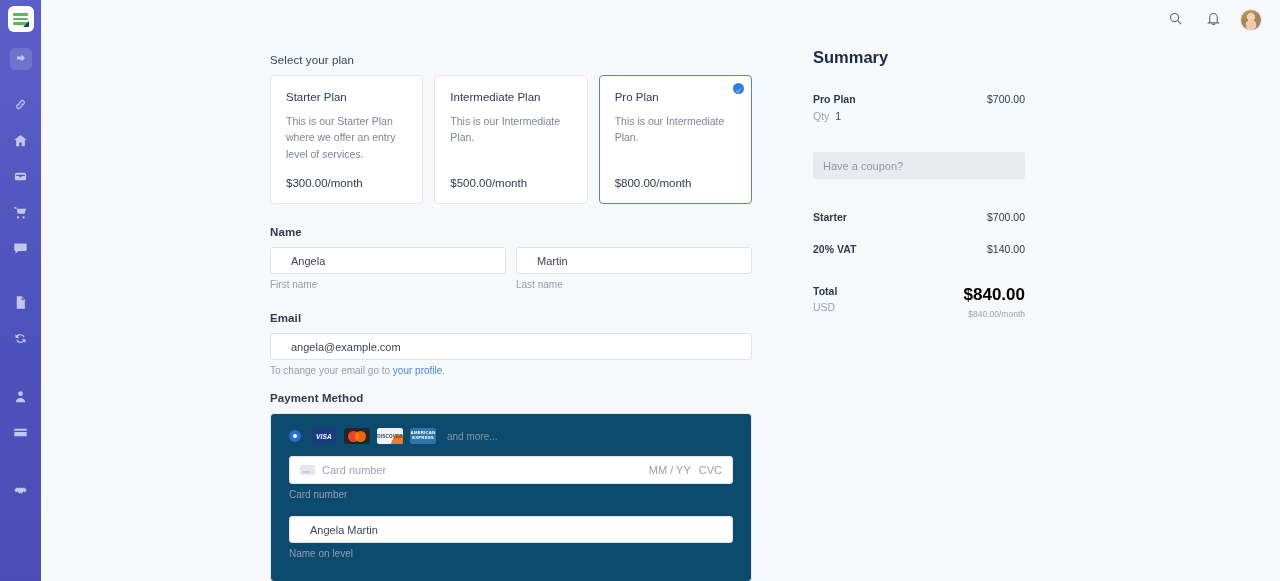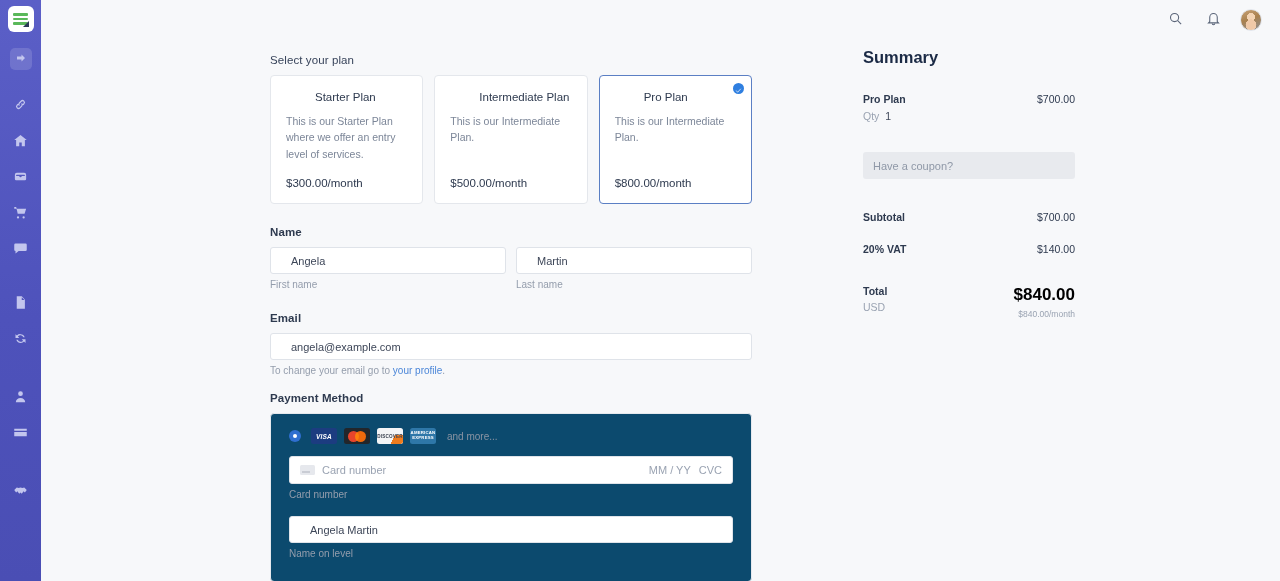--- a/index.html
+++ b/index.html
@@ -73,21 +73,21 @@
   .section-label.plain { font-weight: normal; color: #37435a; }
 
   
   .plans { display: flex; gap: 11px; }
   .plan {
     flex: 1; background: #ffffff; border: 1px solid #e4e7ec; border-radius: 4px;
     padding: 15px 15px 14px 15px; min-height: 129px; position: relative;
     display: flex; flex-direction: column; cursor: pointer;
   }
   .plan.selected { border: 1.5px solid #5b7fc4; }
-  .plan-name { font-size: 11.5px; color: #2e3a4f; margin-bottom: 10px; margin-left: 29px; }
+  .plan-name { font-size: 11.5px; color: #2e3a4f; margin-bottom: 10px; }
   .plan-desc { font-size: 10.5px; color: #7c8698; line-height: 1.55; flex: 1; }
   .plan-price { font-size: 11.5px; color: #2e3a4f; margin-top: 10px; }
   .plan-check {
     position: absolute; top: 7px; right: 7px; width: 11px; height: 11px;
     border-radius: 50%; background: #2f7fe0;
     display: flex; align-items: center; justify-content: center;
   }
   .plan-check svg { width: 7px; height: 7px; stroke: #fff; fill: none; stroke-width: 2.4; }
 
   
@@ -150,21 +150,21 @@
   }
   .card-mini:after {
     content: ""; position: absolute; left: 2px; bottom: 2px; width: 8px; height: 2px;
     background: #c9ccd4;
   }
   .card-ph { flex: 1; font-size: 11px; color: #9aa3b2; }
   .card-exp { font-size: 11px; color: #9aa3b2; margin-right: 8px; }
   .card-cvc { font-size: 11px; color: #9aa3b2; }
 
   
-  .summary { position: absolute; left: 822px; top: 48px; width: 212px; }
+  .summary { position: absolute; left: 772px; top: 48px; width: 212px; }
   .sum-title { font-size: 16.5px; font-weight: bold; color: #1b2a45; margin-bottom: 26px; }
   .sum-line { display: flex; justify-content: space-between; align-items: flex-start; }
   .sum-k { font-size: 10.5px; font-weight: bold; color: #2e3a4f; }
   .sum-v { font-size: 10.5px; color: #2e3a4f; }
   .sum-qty { font-size: 10.5px; color: #9aa3b2; margin-top: 5px; }
   .sum-qty b { color: #3d4658; font-weight: normal; margin-left: 6px; }
   .coupon {
     height: 27px; background: #e8eaee; border-radius: 3px; border: none;
     width: 100%; margin-top: 30px; padding: 0 10px;
     font-size: 11px; color: #3d4658; font-family: "Liberation Sans", sans-serif; outline: none;
@@ -422,21 +422,21 @@
       </div>
       <div class="sum-qty">
         <span>Qty</span><b>1</b>
       </div>
 
       <input class="coupon" type="text" placeholder="Have a coupon?" style="">
 
       <div class="sum-gap-a"></div>
 
       <div class="sum-line">
-        <div class="sum-k">Subtotal</div>
+        <div class="sum-k">Starter</div>
         <div class="sum-v">$700.00</div>
       </div>
 
       <div class="sum-gap-b"></div>
 
       <div class="sum-line">
         <div class="sum-k">20% VAT</div>
         <div class="sum-v">$140.00</div>
       </div>
 

